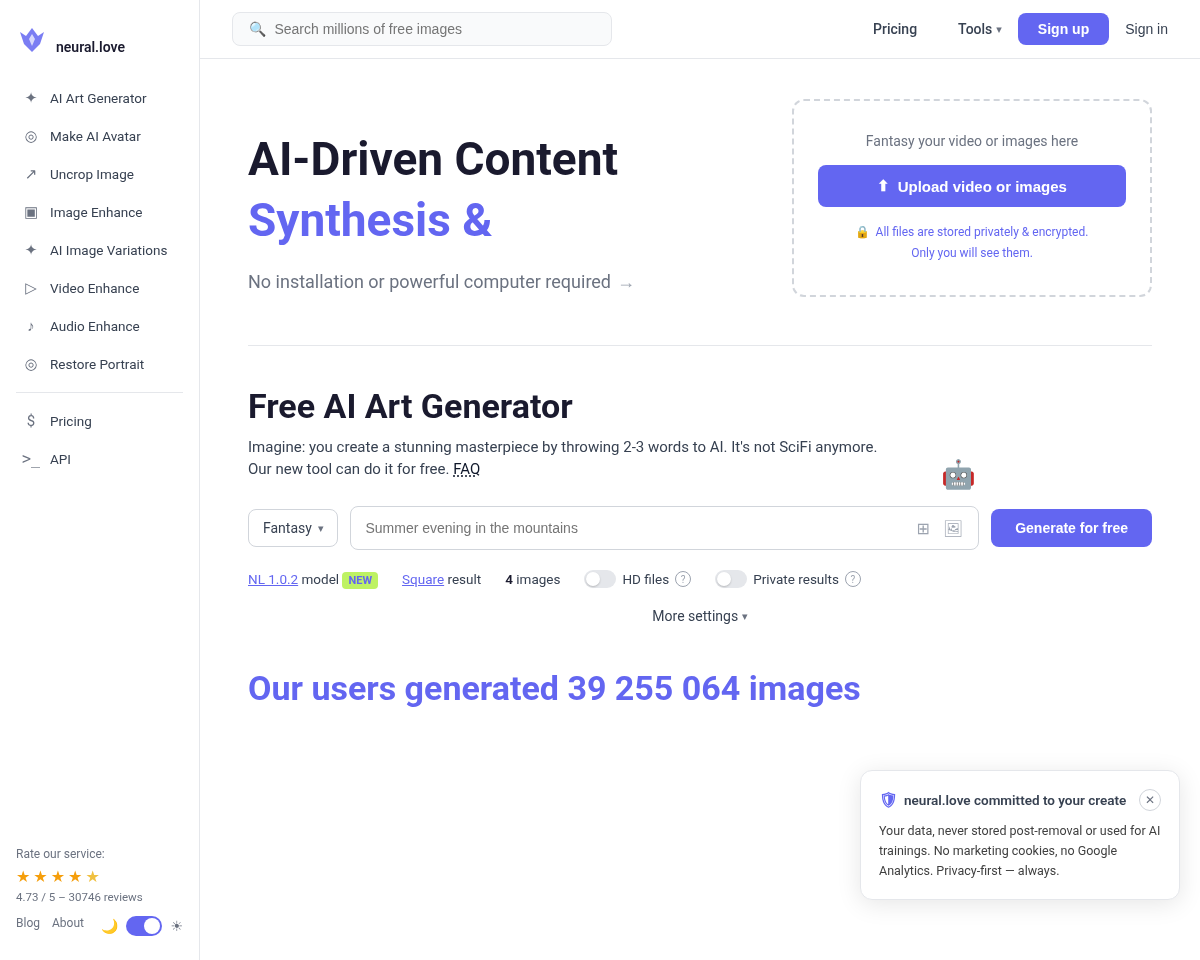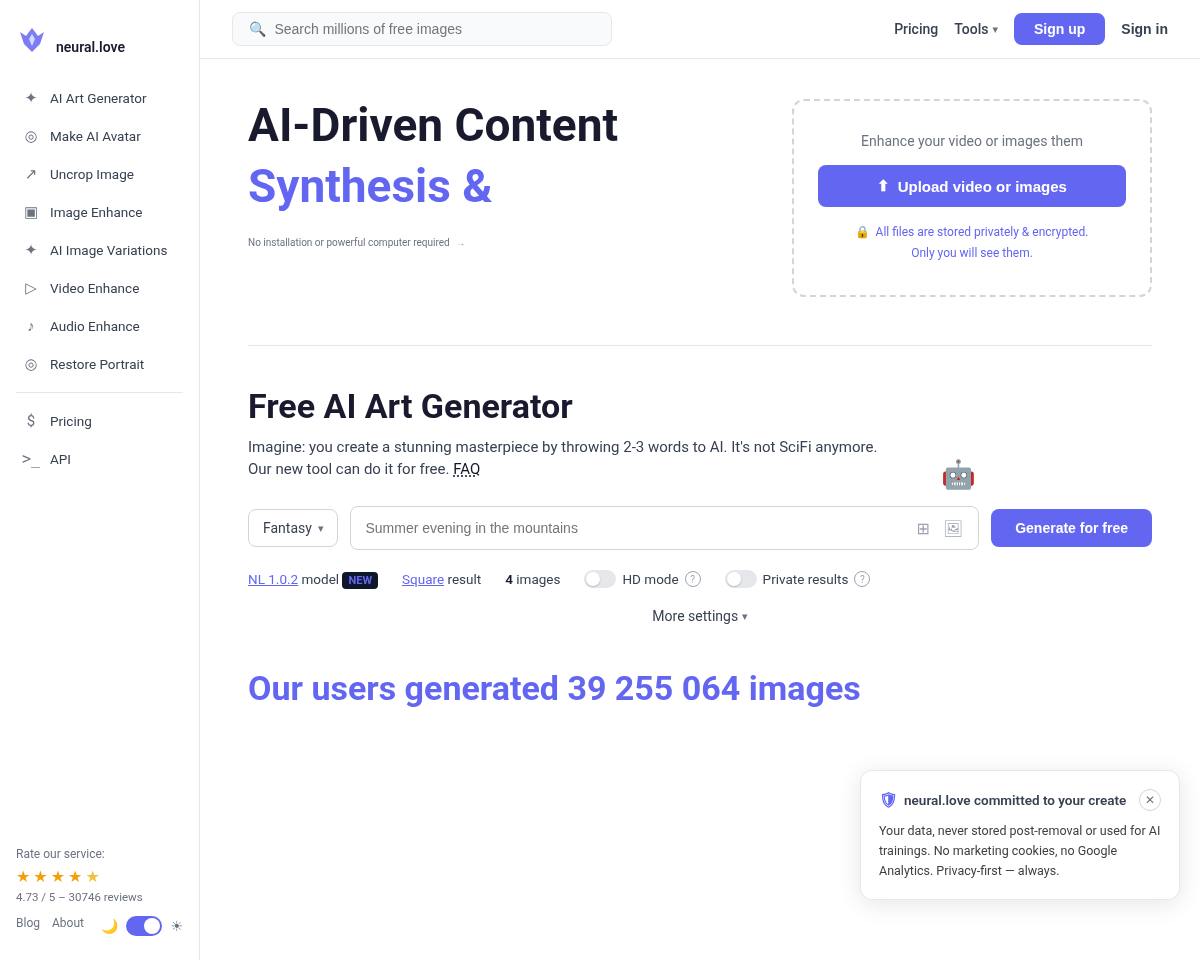--- a/index.html
+++ b/index.html
@@ -153,76 +153,77 @@
       font-weight: 500;
     }
     .header-tools {
       display: flex;
       align-items: center;
       gap: 4px;
       font-size: 14px;
       color: #374151;
       cursor: pointer;
       font-weight: 500;
+      margin-left: 25px;
     }
     .chevron-icon { font-size: 11px; color: #6b7280; }
     .btn-signup {
       background: #6366f1;
       color: #fff;
       border: none;
       border-radius: 8px;
       padding: 8px 20px;
       font-size: 14px;
       font-weight: 600;
       cursor: pointer;
     }
     .btn-signin {
       background: transparent;
       border: none;
       font-size: 14px;
       color: #374151;
       cursor: pointer;
-      font-weight: 700;
+      font-weight: 400;
     }
 
     
     .content {
       flex: 1;
       overflow-y: auto;
       padding: 40px 48px;
       position: relative;
     }
 
     
     .hero {
       display: flex;
       gap: 40px;
       align-items: flex-start;
       margin-bottom: 48px;
     }
-    .hero-text { flex: 1; }
+    .hero-text { flex: 1; margin-top: 34px; }
     .hero-title {
       font-size: 46px;
       font-weight: 700;
       color: #1a1a2e;
       line-height: 1.15;
       margin-bottom: 8px;
     }
     .hero-subtitle {
       font-size: 46px;
       font-weight: 700;
       color: #6366f1;
       line-height: 1.15;
       margin-bottom: 24px;
     }
     .hero-desc {
-      font-size: 10px;
+      font-size: 18px;
       color: #6b7280;
       display: flex;
-      align-items: flex-end;
+      align-items: flex-start;
       gap: 6px;
     }
     .arrow-right { color: #9ca3af; }
 
     
     .upload-card {
       width: 360px;
       min-width: 360px;
       border: 2px dashed #d1d5db;
       border-radius: 12px;
@@ -377,21 +378,21 @@
       margin-bottom: 20px;
       font-size: 13.5px;
       color: #374151;
     }
     .model-link {
       color: #6366f1;
       text-decoration: underline;
       cursor: pointer;
     }
     .badge-new {
-      background: #0f172a;
+      background: #bef264;
       color: #6366f1;
       font-size: 11px;
       font-weight: 700;
       padding: 2px 6px;
       border-radius: 4px;
     }
     .result-link {
       color: #6366f1;
       text-decoration: underline;
       cursor: pointer;
@@ -610,21 +611,21 @@
         <div class="hero-subtitle">
           <span>Synthesis &amp;</span><br>
         </div>
         <div class="hero-desc">
           <span>No installation or powerful computer required</span>
           <span class="arrow-right">→</span>
         </div>
       </div>
 
       <div class="upload-card">
-        <div class="upload-card-title">Enhance your video or images them</div>
+        <div class="upload-card-title">Fantasy your video or images here</div>
         <button class="upload-btn">
           <span>⬆</span>
           <span>Upload video or images</span>
         </button>
         <div class="upload-privacy">
           <div class="privacy-row">
             <span>🔒</span>
             <span>All files are stored privately &amp; encrypted.</span>
           </div>
           <span>Only you will see them.</span>
@@ -671,21 +672,21 @@
           <span> <span>result</span></span>
         </span>
         <span>
           <span class="images-count">4</span>
           <span> <span>images</span></span>
         </span>
         <span style="display:flex;align-items:center;gap:6px;">
           <span class="toggle-small">
             <span class="toggle-small-thumb"></span>
           </span>
-          <span>HD mode</span>
+          <span>HD files</span>
           <span class="help-icon">?</span>
         </span>
         <span style="display:flex;align-items:center;gap:6px;">
           <span class="toggle-small">
             <span class="toggle-small-thumb"></span>
           </span>
           <span>Private results</span>
           <span class="help-icon">?</span>
         </span>
       </div>

